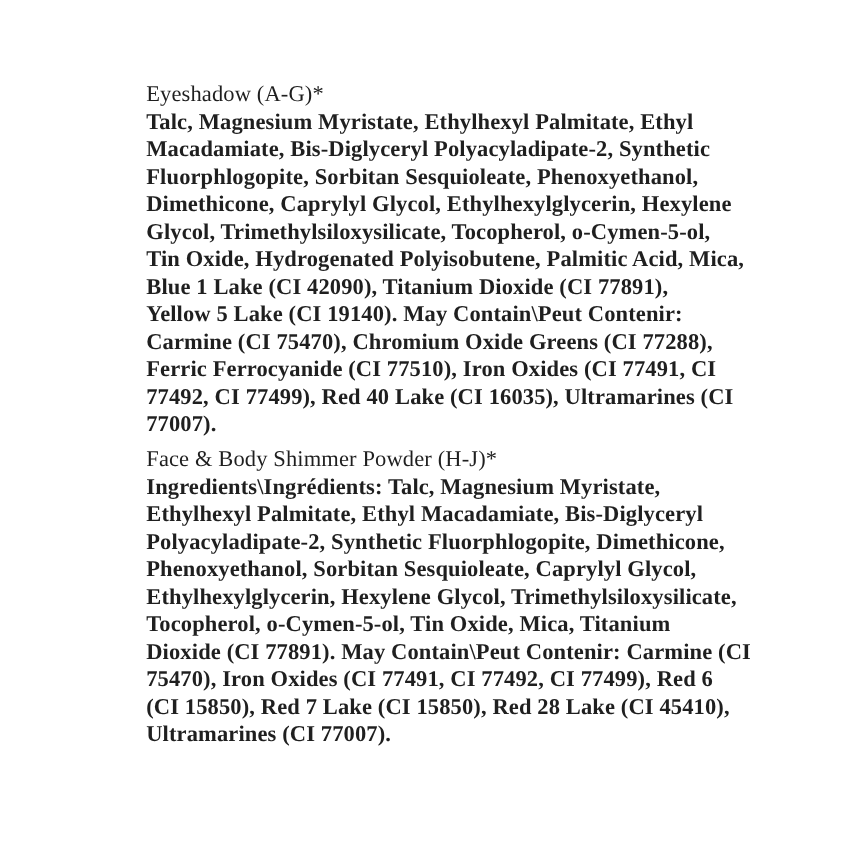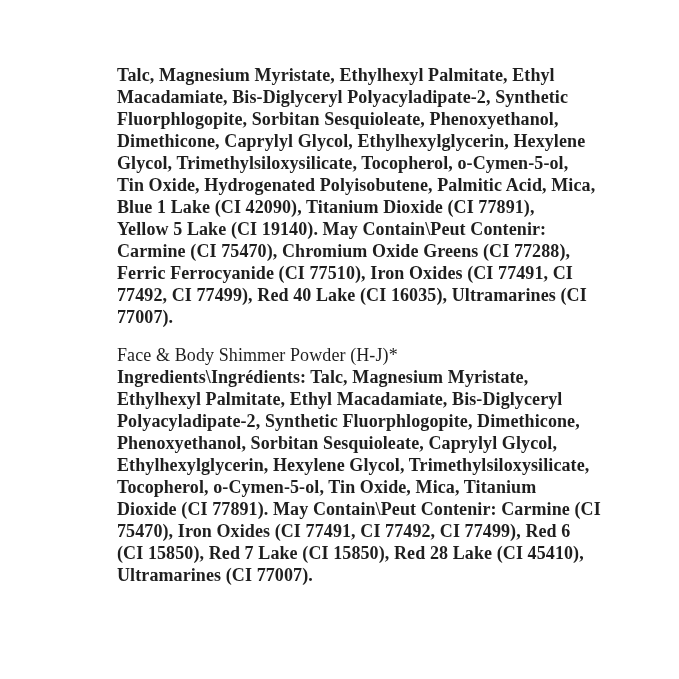--- a/index.html
+++ b/index.html
@@ -19,37 +19,38 @@
   .doc {
     position: absolute;
     left: 117px;
     top: 64px;
     width: 530px;
     font-size: 18px;
     line-height: 22px;
     letter-spacing: 0.1px;
   }
   .section + .section {
-    margin-top: 16px;
+    margin-top: 6px;
   }
   .section-title {
     white-space: pre-line;
   }
   .section-body {
     white-space: pre-line;
     font-weight: bold;
   }
 </style>
 </head>
 <body>
 
 <div class="page">
   <div class="doc">
 
     <div class="section">
+      <div class="section-title">Eyeshadow (A-G)*</div>
       <div class="section-body">Talc, Magnesium Myristate, Ethylhexyl Palmitate, Ethyl
 Macadamiate, Bis-Diglyceryl Polyacyladipate-2, Synthetic
 Fluorphlogopite, Sorbitan Sesquioleate, Phenoxyethanol,
 Dimethicone, Caprylyl Glycol, Ethylhexylglycerin, Hexylene
 Glycol, Trimethylsiloxysilicate, Tocopherol, o-Cymen-5-ol,
 Tin Oxide, Hydrogenated Polyisobutene, Palmitic Acid, Mica,
 Blue 1 Lake (CI 42090), Titanium Dioxide (CI 77891),
 Yellow 5 Lake (CI 19140). May Contain\Peut Contenir:
 Carmine (CI 75470), Chromium Oxide Greens (CI 77288),
 Ferric Ferrocyanide (CI 77510), Iron Oxides (CI 77491, CI

